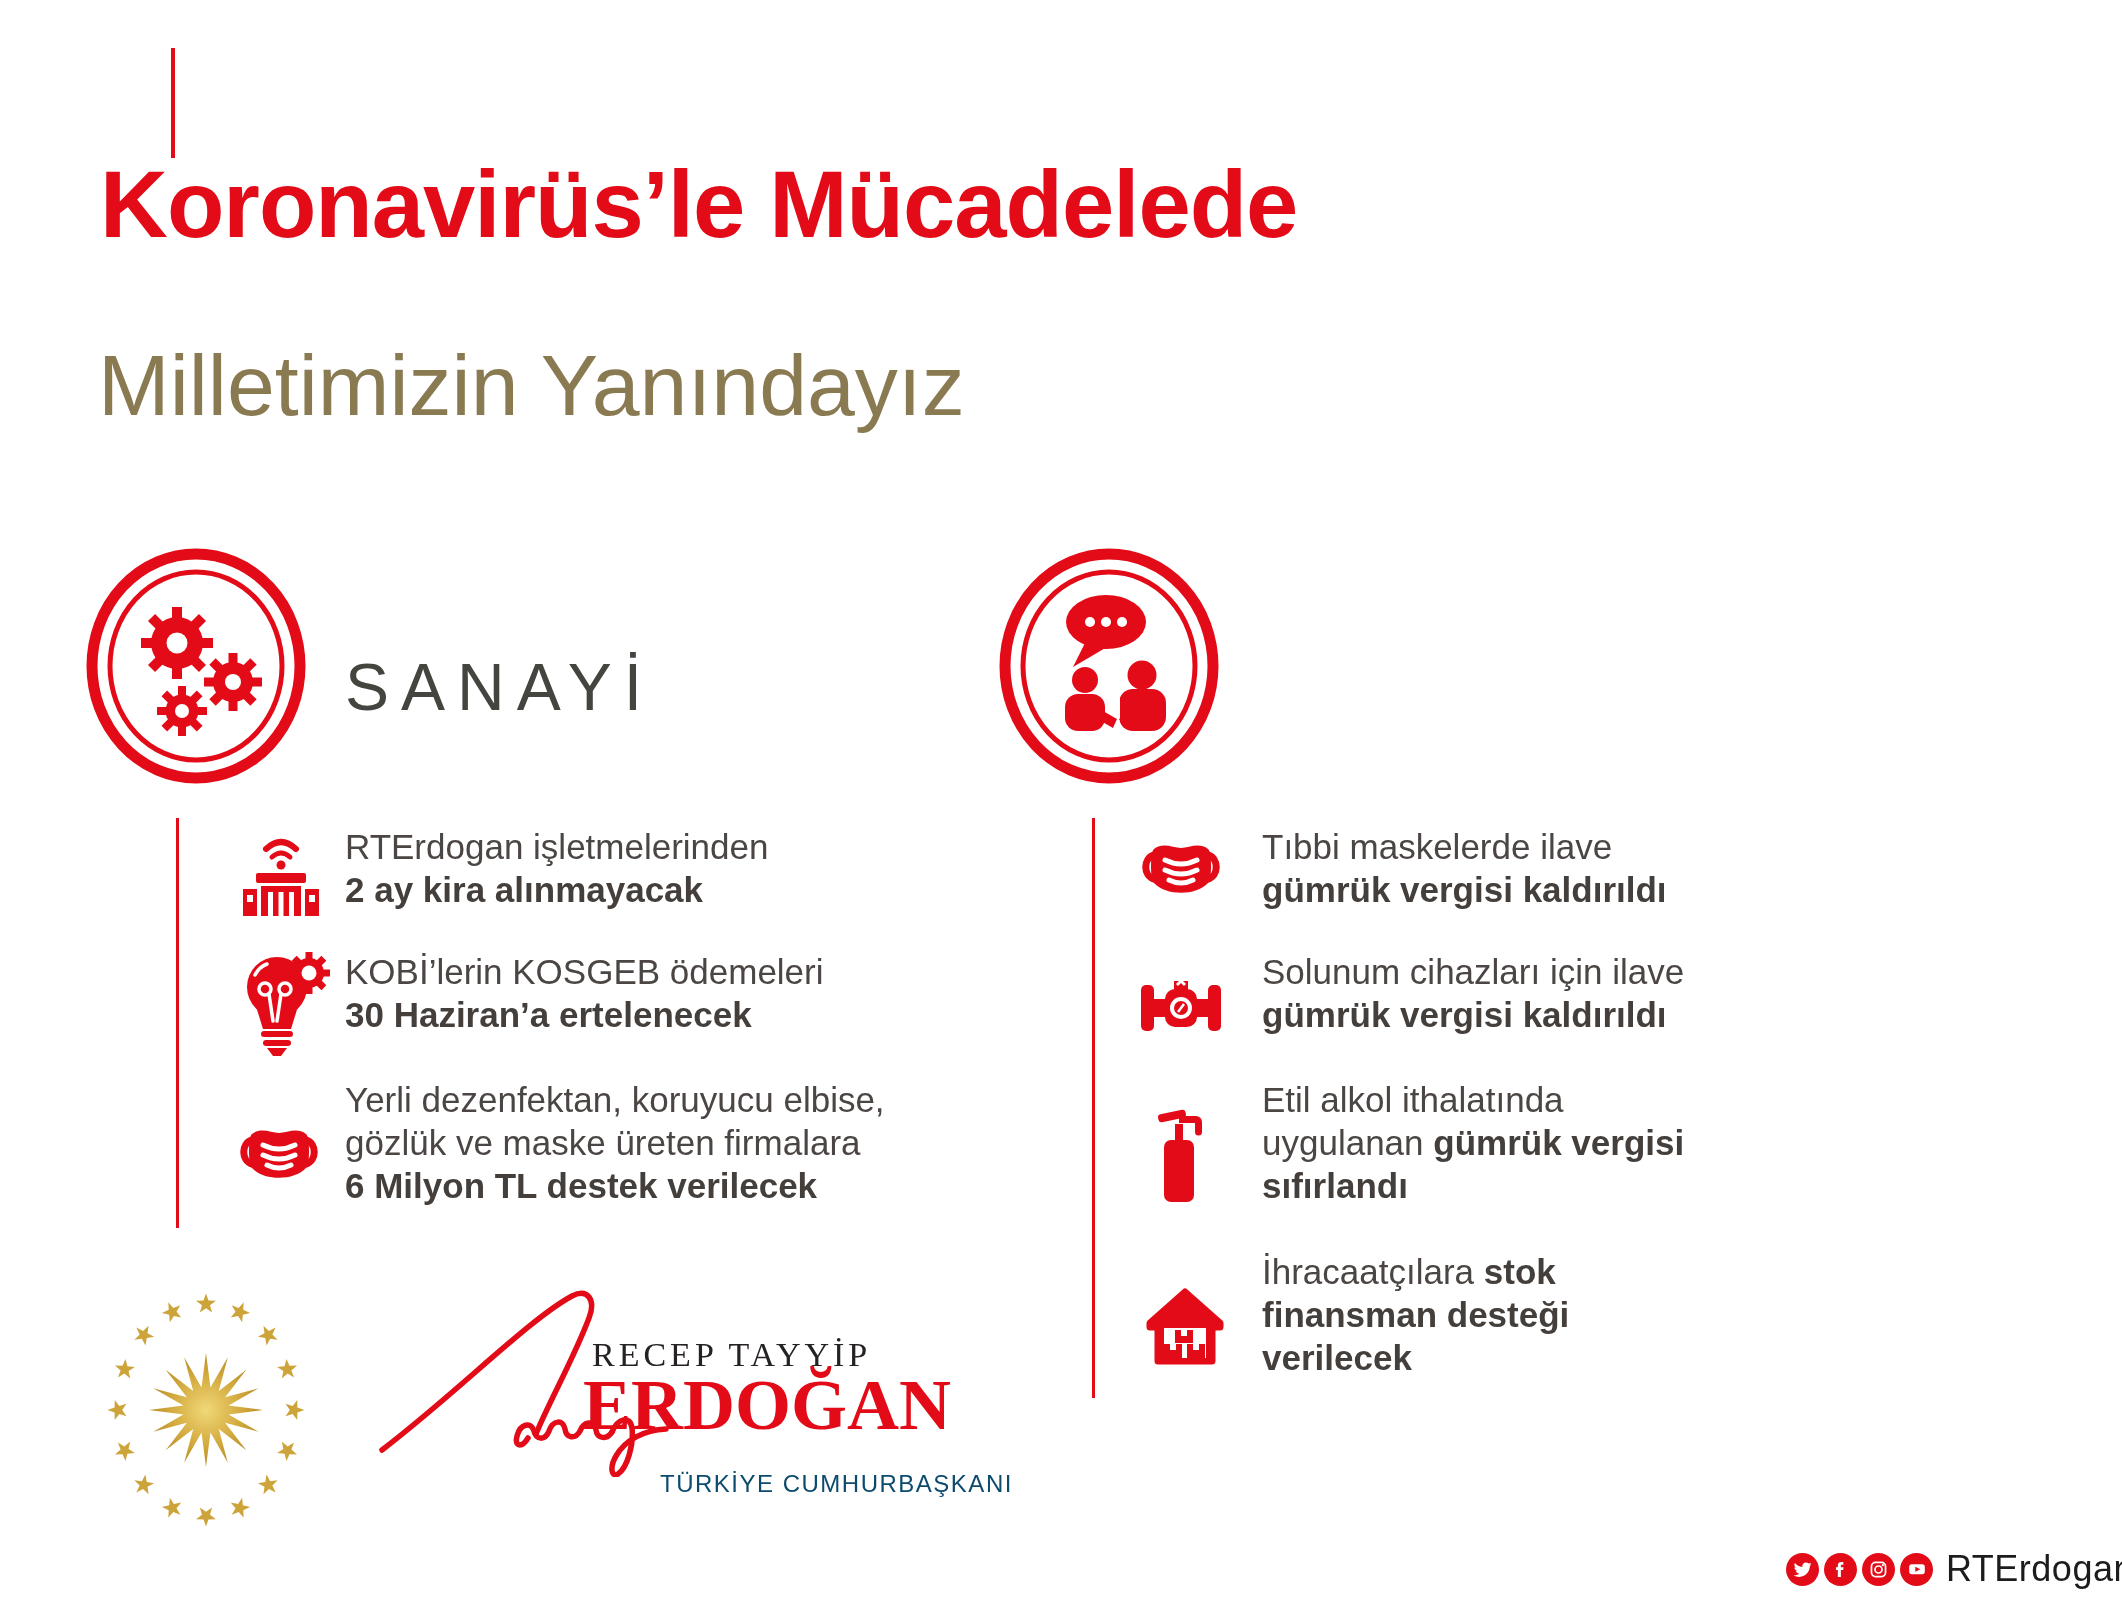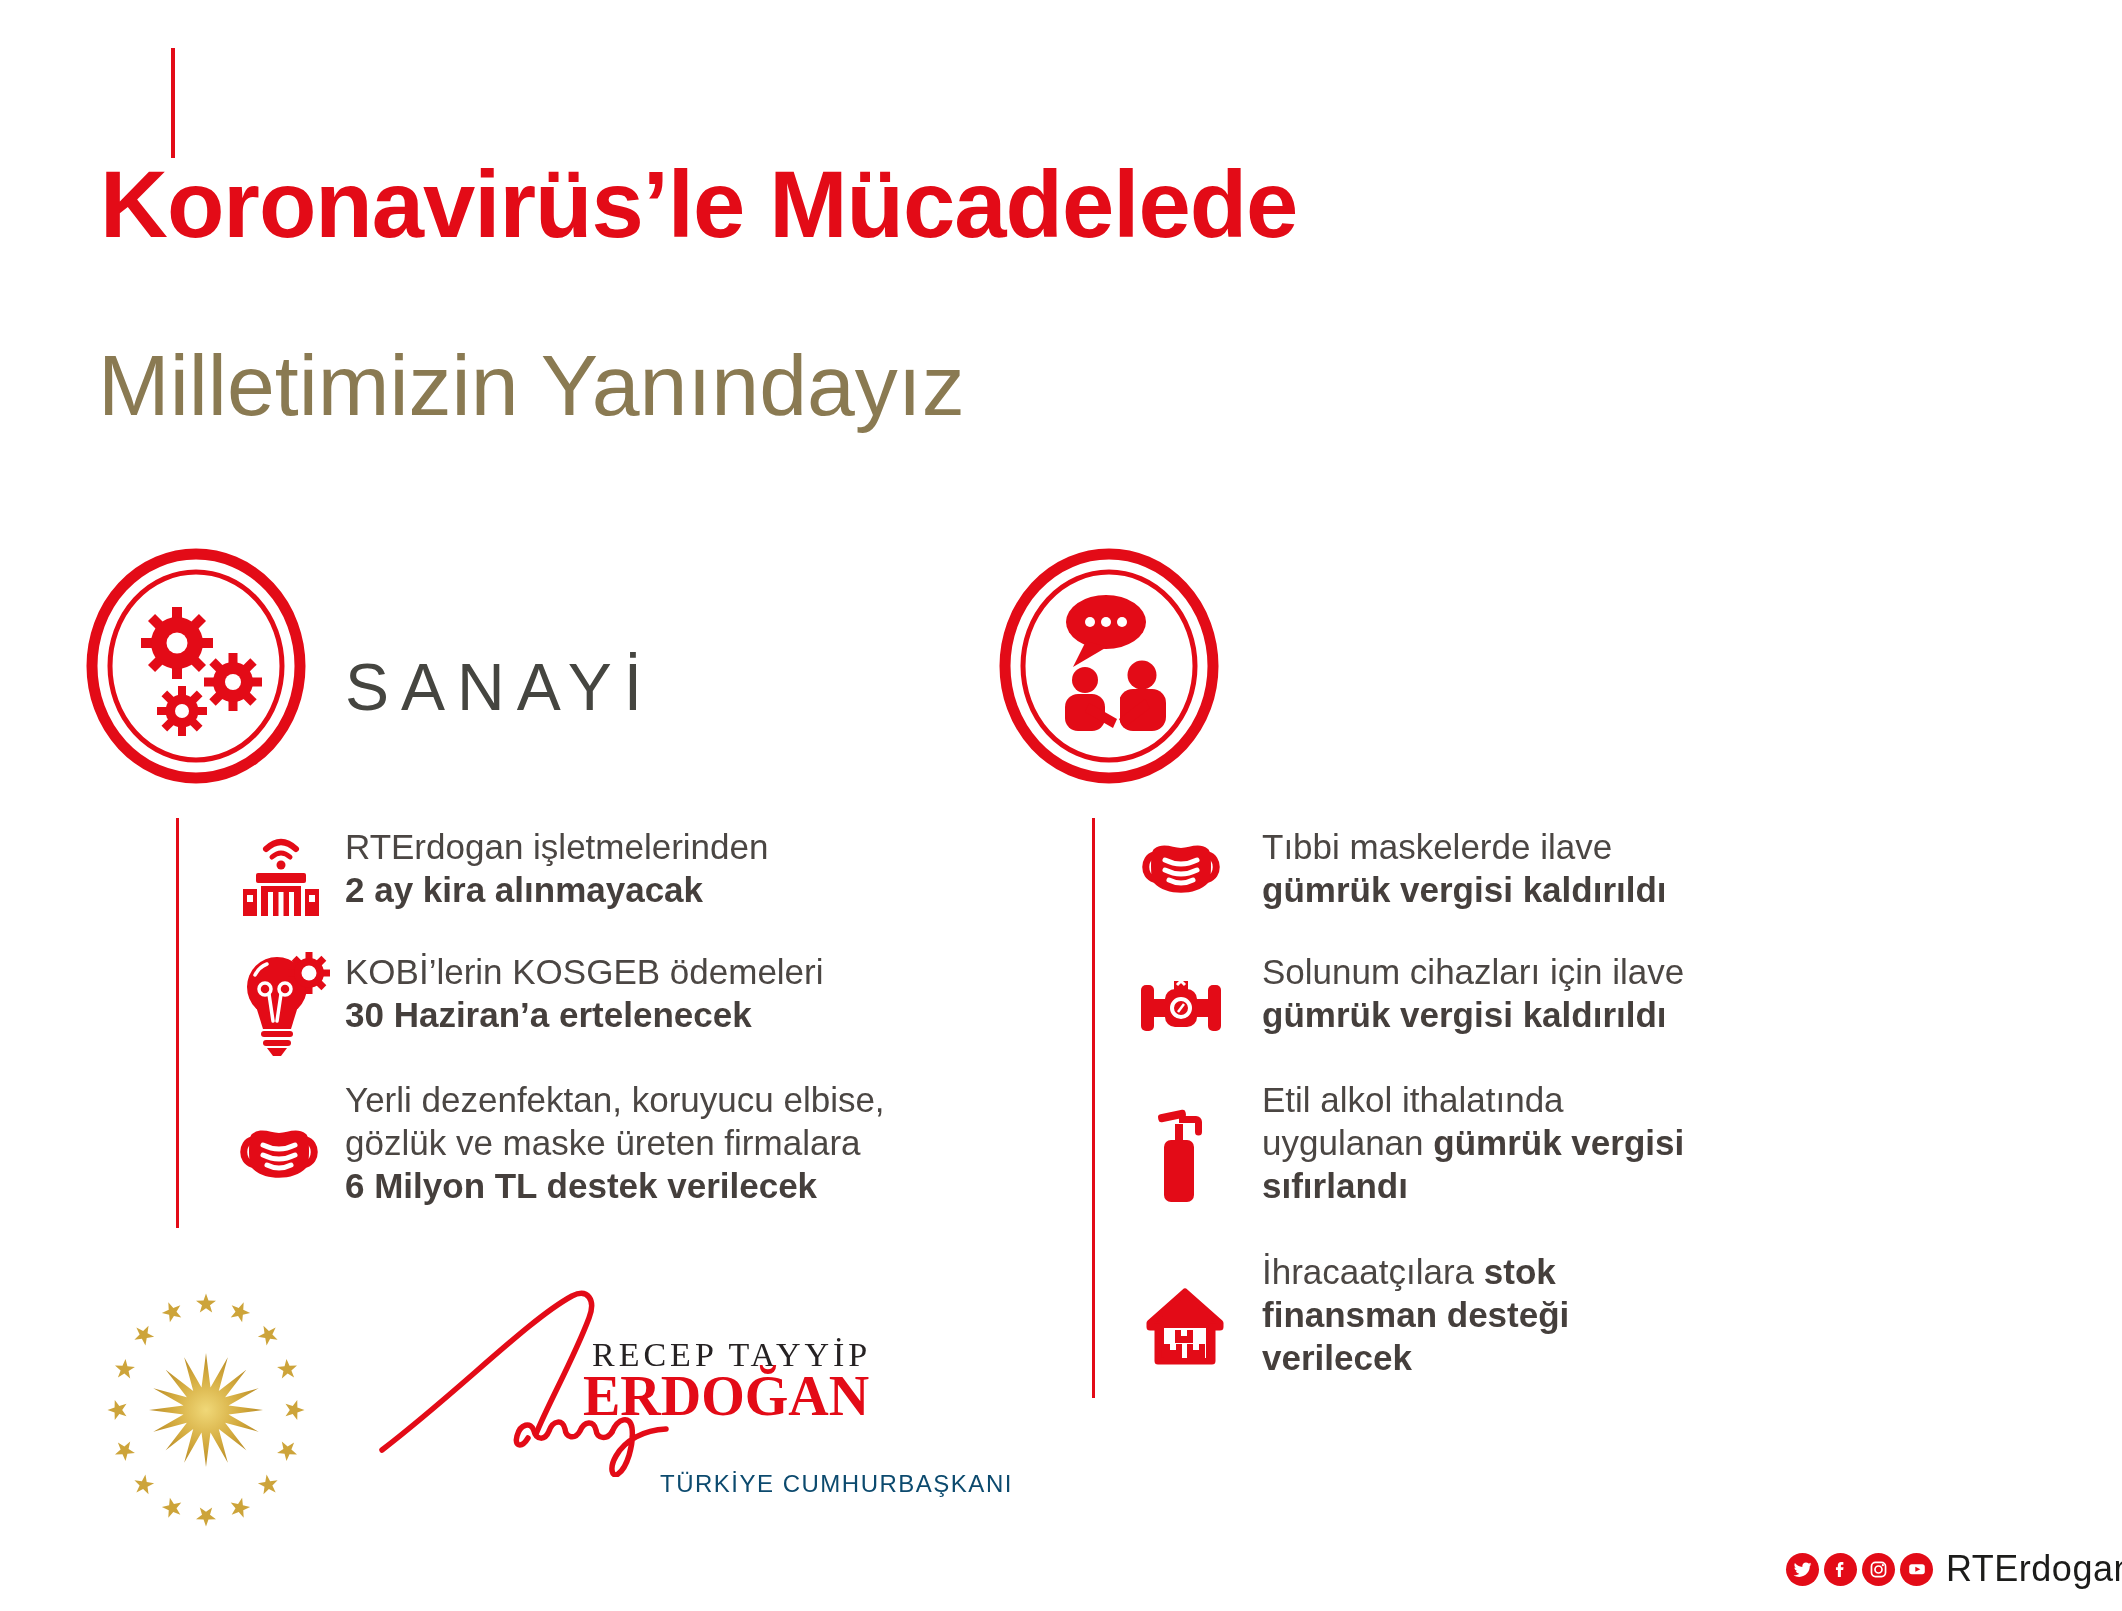--- a/index.html
+++ b/index.html
@@ -16,21 +16,21 @@
   .seclabel.s1{left:345px;top:634px;margin-top:20px;}
   .seclabel.s2{left:1262px;top:634px;}
   .rule{width:3px;background:#e30b17;}
   .rule.left{left:176px;top:818px;height:410px;}
   .rule.right{left:1092px;top:818px;height:580px;}
   .itext{font-size:35px;line-height:43px;color:#4b4643;white-space:nowrap;}
   .itext b{font-weight:700;color:#453f3c;}
   .t-l1{left:345px;top:825px;} .t-l2{left:345px;top:950px;} .t-l3{left:345px;top:1078px;}
   .t-r1{left:1262px;top:825px;} .t-r2{left:1262px;top:950px;} .t-r3{left:1262px;top:1078px;} .t-r4{left:1262px;top:1250px;}
   .logtop{left:592px;top:1336px;font-family:"Liberation Serif",serif;font-size:34px;letter-spacing:4px;color:#262223;}
-  .logname{left:583px;top:1366px;font-family:"Liberation Serif",serif;font-size:56px;font-weight:700;color:#e30b17;line-height:1.1;}
+  .logname{left:583px;top:1366px;font-family:"Liberation Serif",serif;font-size:72px;font-weight:700;color:#e30b17;line-height:1.1;}
   .logsub{left:660px;top:1470px;font-size:24px;letter-spacing:1.5px;color:#0c4a6e;}
   .social{left:1786px;top:1548px;display:flex;align-items:center;gap:5px;}
   .soc{width:33px;height:33px;border-radius:50%;background:#e30b17;display:flex;align-items:center;justify-content:center;flex:0 0 auto;}
   .handle{font-size:36px;font-weight:300;color:#1c1c1a;margin-left:8px;letter-spacing:0.5px;}
 </style>
 </head>
 <body>
 
 <div class="canvas">
 

